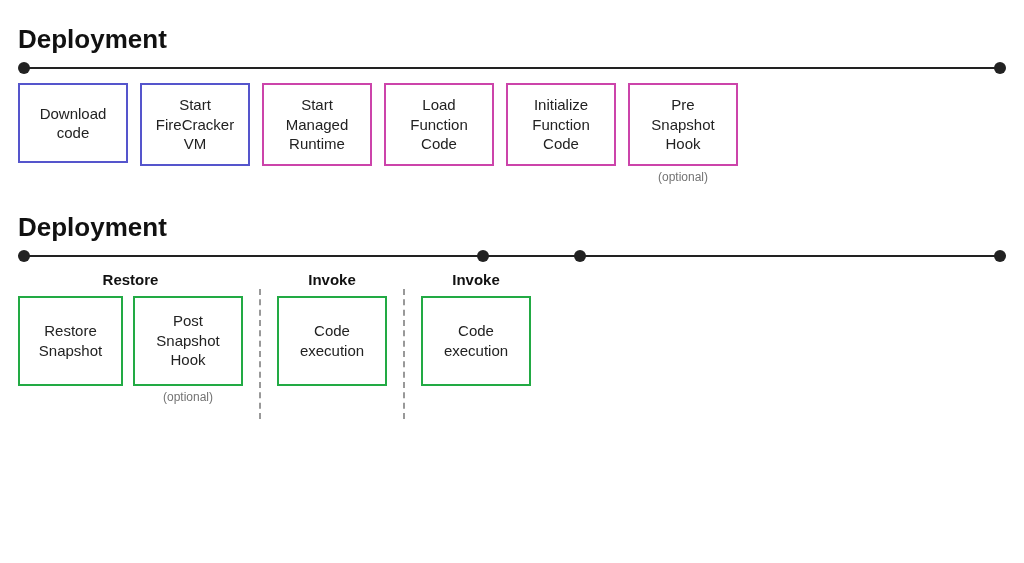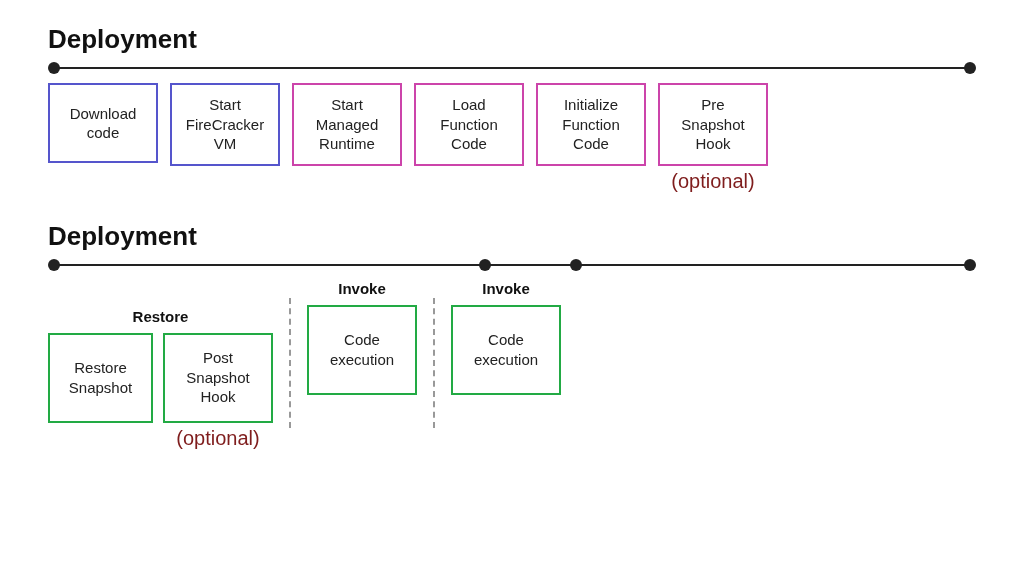--- a/index.html
+++ b/index.html
@@ -6,21 +6,21 @@
     body {
       background: #fff;
       font-family: Arial, sans-serif;
       width: 1024px;
       height: 563px;
       overflow: hidden;
       position: relative;
     }
 
     .diagram-container {
-      padding: 24px 48px;
+      padding: 24px 18px;
       width: 1024px;
       height: 549px;
       position: relative;
     }
 
     
     .section-title {
       font-size: 26px;
       font-weight: 700;
       color: #111;
@@ -94,22 +94,22 @@
       border: 2px solid #cc44aa;
       color: #222;
     }
 
     .box-green {
       border: 2px solid #22aa44;
       color: #222;
     }
 
     .optional-label {
-      font-size: 20px;
-      color: #7f1d1d;
+      font-size: 12px;
+      color: #737373;
       text-align: center;
       margin-top: 4px;
     }
 
     .box-wrapper {
       display: flex;
       flex-direction: column;
       align-items: center;
     }
 
@@ -251,21 +251,21 @@
       <div class="inv-timeline">
 
         <div class="mid-dot" style="left: calc(47% - 6px);"></div>
 
         <div class="mid-dot" style="left: calc(57% - 6px);"></div>
       </div>
     </div>
 
     <div class="invocation-content">
 
-      <div style="display:flex;flex-direction:column;align-items:center;margin-top:28px;">
+      <div style="display:flex;flex-direction:column;align-items:center;">
         <div class="inv-group-label">Restore</div>
         <div class="inv-group-boxes">
 
           <div class="box-wrapper">
             <div class="box box-green" style="min-width:105px;min-height:90px;">
               <span>Restore<br>Snapshot</span>
             </div>
           </div>
 
           <div class="box-wrapper">

